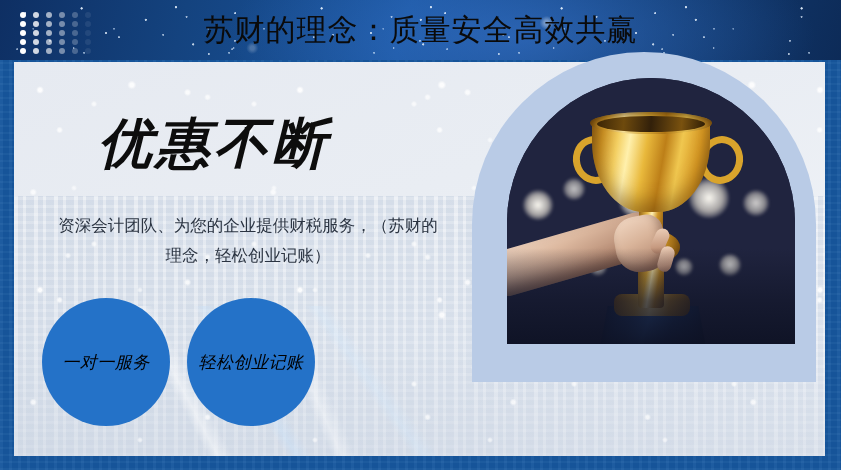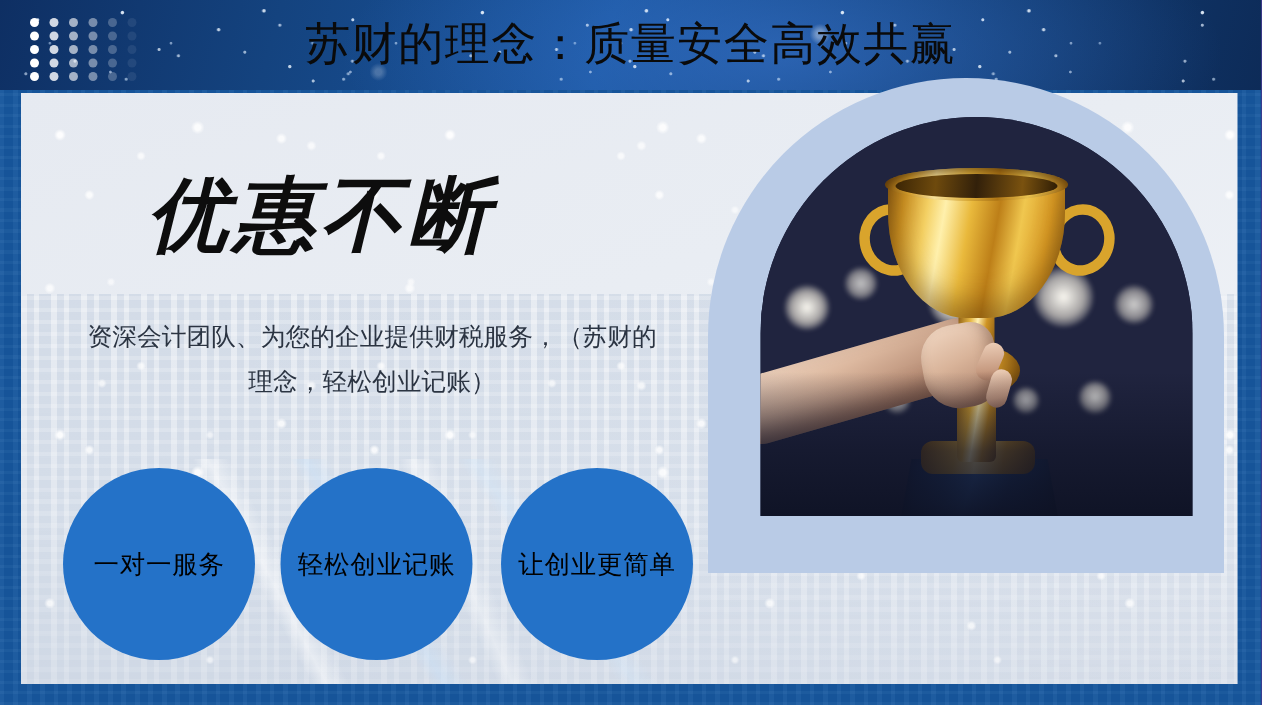--- a/index.html
+++ b/index.html
@@ -201,23 +201,24 @@
     text-align: center;
     font-size: 16.5px;
     line-height: 30px;
     color: #2b3442;
   }
 
   
   .circles {
     position: absolute;
     left: 42px;
-    top: 312px;
+    top: 298px;
     width: 450px;
     height: 130px;
+    font-style: italic;
   }
   .circle {
     position: absolute;
     top: 0;
     width: 128px;
     height: 128px;
     border-radius: 50%;
     background: #2472c8;
     display: flex;
     align-items: center;
@@ -483,18 +484,15 @@
   <div class="headline">优惠不断</div>
   <div class="lede">资深会计团队、为您的企业提供财税服务，（苏财的理念，轻松创业记账）</div>
 
   <div class="circles">
     <div class="circle">
       <span>一对一服务</span>
     </div>
     <div class="circle">
       <span>轻松创业记账</span>
     </div>
-    <div class="circle">
-      <span>让创业更简单</span>
-    </div>
   </div>
 
 </div>
 
 </body></html>

